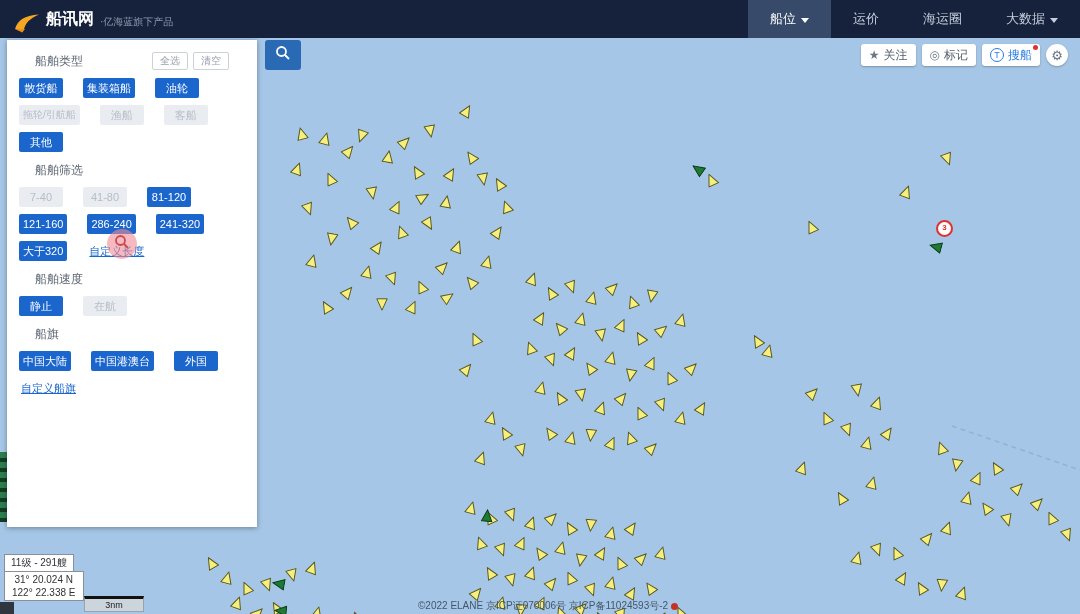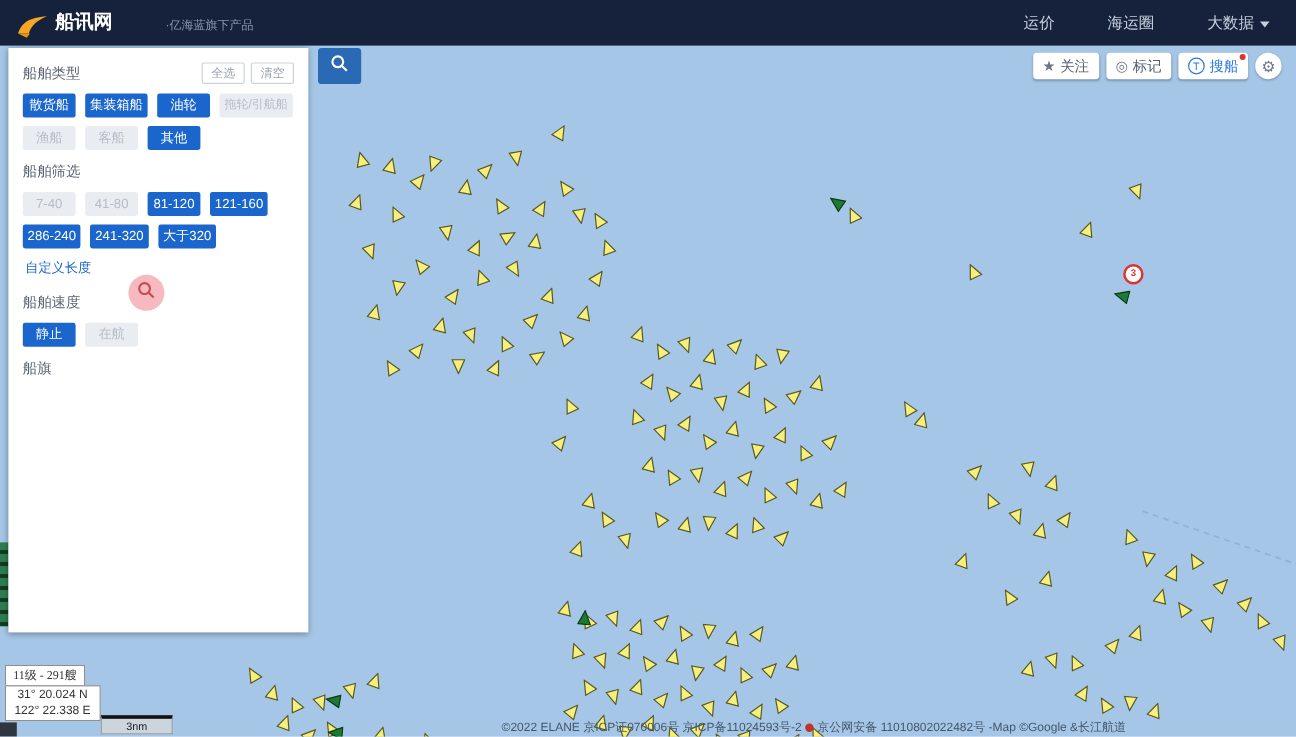--- a/index.html
+++ b/index.html
@@ -2,41 +2,41 @@
 <html><head>
 <meta charset="utf-8">
 <style>
   html,body{margin:0;padding:0;}
   .stage{position:relative;width:1080px;height:614px;overflow:hidden;background:#a5c6e6;font-family:"Liberation Sans",sans-serif;-webkit-font-smoothing:antialiased;}
 
   
   .nav{position:absolute;top:0;left:0;right:0;height:38px;background:#16223c;display:flex;align-items:center;justify-content:space-between;padding-left:14px;z-index:50;}
   .brand{display:flex;align-items:flex-end;gap:6px;cursor:pointer;}
   .brand-name{color:#fff;font-size:16px;font-weight:bold;line-height:36px;}
-  .brand-sub{color:#8b97ad;font-size:10px;line-height:30px;margin-left:38px;}
+  .brand-sub{color:#8b97ad;font-size:10px;line-height:30px;}
   .nav-items{display:flex;height:38px;}
   .nav-item{color:#c6cedd;font-size:13px;padding:0 22px;height:38px;display:flex;align-items:center;gap:5px;cursor:pointer;}
   .nav-item.active{background:#384a69;color:#fff;}
   .caret{width:0;height:0;border-left:4px solid transparent;border-right:4px solid transparent;border-top:5px solid currentColor;margin-top:2px;}
 
   
   .panel{position:absolute;left:7px;top:40px;width:250px;height:487px;background:#fff;box-shadow:0 1px 5px rgba(0,0,0,.35);z-index:20;}
   .panel-header{height:24px;background:#2f7cd0;color:#fff;display:flex;align-items:center;justify-content:space-between;padding:0 9px;font-size:12px;}
   .panel-close{cursor:pointer;font-size:14px;line-height:1;}
   .panel-body{padding:8px 12px;}
-  .section-head{display:flex;justify-content:space-between;align-items:center;margin:10px 0 8px;gap:48px;}
+  .section-head{display:flex;justify-content:space-between;align-items:center;margin:10px 16px 8px;gap:48px;}
   .section-head:first-child{margin-top:4px;}
   .section-label{font-size:12px;color:#5b6472;}
   .mini-btns{display:flex;gap:5px;}
   .mini-btn{font-size:10px;color:#98a0ab;border:1px solid #ccd2d9;border-radius:2px;padding:1px 7px;background:#fff;cursor:pointer;}
-  .btn-grid{display:flex;flex-wrap:wrap;gap:7px 8px;align-items:flex-end;}
+  .btn-grid{display:flex;flex-wrap:wrap;gap:7px 20px;align-items:flex-end;}
   .fbtn{font-size:11px;height:20px;line-height:20px;padding:0 4px;min-width:44px;box-sizing:border-box;text-align:center;border-radius:2px;cursor:pointer;white-space:nowrap;}
   .fbtn.active{background:#1a66cc;color:#fff;}
   .fbtn.disabled{background:#e9ecf1;color:#b7bdc7;}
-  .fbtn.link{background:none;color:#1a66cc;min-width:auto;padding:0 2px;}
+  .fbtn.link{background:none;color:#1a66cc;text-decoration:underline;min-width:auto;padding:0 2px;}
   .fbtn.small{font-size:10px;}
 
   
   .search-toggle{position:absolute;left:265px;top:40px;width:36px;height:30px;background:#2a69b4;border-radius:3px;display:flex;align-items:center;justify-content:center;z-index:20;cursor:pointer;}
 
   
   .click-highlight{position:absolute;left:107px;top:229px;width:30px;height:30px;border-radius:50%;background:rgba(238,138,148,.6);display:flex;align-items:center;justify-content:center;z-index:40;}
 
   
   .map-controls{position:absolute;top:44px;right:12px;display:flex;align-items:center;gap:6px;z-index:15;}
@@ -48,21 +48,21 @@
   .round-btn{width:22px;height:22px;border-radius:50%;background:#fff;display:flex;align-items:center;justify-content:center;font-size:13px;color:#6b7685;box-shadow:0 1px 2px rgba(0,0,0,.25);cursor:pointer;}
 
   
   .map-canvas{position:absolute;inset:38px 0 0 0;}
   .route-layer{position:absolute;left:0;top:0;width:1080px;height:614px;z-index:4;pointer-events:none;}
   .ship-layer{position:absolute;inset:0;z-index:5;}
   .ship{position:absolute;left:0;top:0;}
   .cluster{position:absolute;width:13px;height:13px;margin:-7px 0 0 -7px;background:#fff;border:2px solid #e03030;border-radius:50%;color:#e03030;font-size:8px;line-height:12px;text-align:center;font-weight:bold;z-index:8;box-sizing:content-box;}
 
   
-  .level-box{position:absolute;left:4px;bottom:42px;background:#fff;border:1px solid #8a9099;font-size:10px;color:#333;padding:1px 6px;z-index:15;white-space:nowrap;font-family:Liberation Serif, serif;}
+  .level-box{position:absolute;left:4px;bottom:42px;background:#fff;border:1px solid #8a9099;font-size:10px;color:#333;padding:1px 6px;z-index:15;white-space:nowrap;}
   .coord-box{position:absolute;left:4px;bottom:13px;background:#fff;border:1px solid #8a9099;font-size:10px;color:#333;padding:1px 7px;text-align:center;line-height:1.3;z-index:15;white-space:nowrap;}
   .corner-box{position:absolute;left:0;bottom:0;width:14px;height:12px;background:#2f3640;z-index:15;}
   .scale-box{position:absolute;left:84px;bottom:2px;width:58px;background:#cdd5dc;border:1px solid #9aa2ab;border-top:3px solid #111;font-size:9px;color:#222;text-align:center;z-index:15;line-height:12px;}
   .mini-scroll{position:absolute;left:0;top:452px;width:7px;height:70px;background-image:repeating-linear-gradient(to bottom,#2e7d4f 0 6px,#123d22 6px 10px);z-index:16;cursor:pointer;}
 
   
   .copyright{position:absolute;bottom:1px;left:418px;font-size:10px;color:#44566b;display:flex;align-items:center;gap:3px;z-index:15;white-space:nowrap;}
   .sec-dot{width:7px;height:7px;border-radius:50%;background:#c33226;display:inline-block;}
 </style>
 </head>
@@ -617,20 +617,24 @@
       <span>
         <svg width="26" height="20" viewBox="0 0 26 20">
             <path d="M1 16 C4 7 10 2.5 25 1.5 C16 5.5 12 9.5 10 16 Z" fill="#f5a623"></path>
             <path d="M1 16 L11 16 L8.3 19.5 Z" fill="#e8921a"></path>
           </svg>
       </span>
       <span class="brand-name">船讯网</span>
       <span class="brand-sub">·亿海蓝旗下产品</span>
     </div>
     <div class="nav-items">
+      <div class="nav-item active">
+        <span>船位</span>
+          <span class="caret"></span>
+      </div>
       <div class="nav-item">
           <span>运价</span>
         </div>
       <div class="nav-item">
           <span>海运圈</span>
         </div>
       <div class="nav-item">
         <span>大数据</span>
           <span class="caret"></span>
       </div>
@@ -675,20 +679,26 @@
         <span class="section-label">船舶速度</span>
       </div>
       <div class="btn-grid">
           <div class="fbtn active">静止</div>
           <div class="fbtn disabled">在航</div>
         </div>
 
       <div class="section-head">
         <span class="section-label">船旗</span>
       </div>
+      <div class="btn-grid">
+          <div class="fbtn active">中国大陆</div>
+          <div class="fbtn active">中国港澳台</div>
+          <div class="fbtn active">外国</div>
+          <div class="fbtn link">自定义船旗</div>
+        </div>
 
     </div>
   </div>
 
   <div class="search-toggle">
     <span>
       <svg width="16" height="16" viewBox="0 0 16 16">
           <circle cx="6.5" cy="6.5" r="4.5" fill="none" stroke="#fff" stroke-width="1.8"></circle>
           <line x1="10" y1="10" x2="14" y2="14" stroke="#fff" stroke-width="1.8"></line>
         </svg>
@@ -729,16 +739,15 @@
   <div class="coord-box">
     <div>31° 20.024 N</div>
     <div>122° 22.338 E</div>
   </div>
   <div class="corner-box"></div>
   <div class="scale-box">3nm</div>
 
   <div class="copyright">
     <span>©2022 ELANE  京ICP证070006号  京ICP备11024593号-2</span>
     <span class="sec-dot"></span>
-    <span>京公网安备 11010802022482号 -Map ©Google &amp;长江航道</span>
   </div>
 
 </div>
 
 </body></html>

